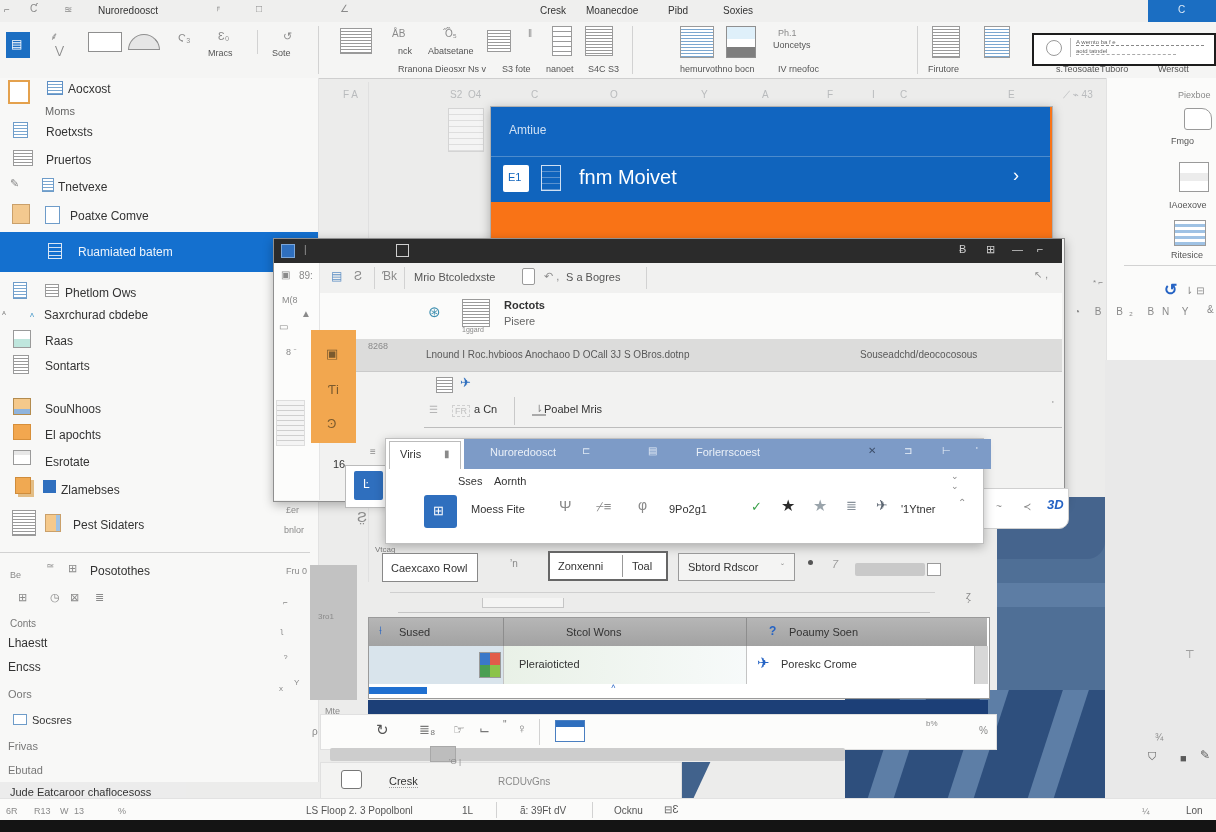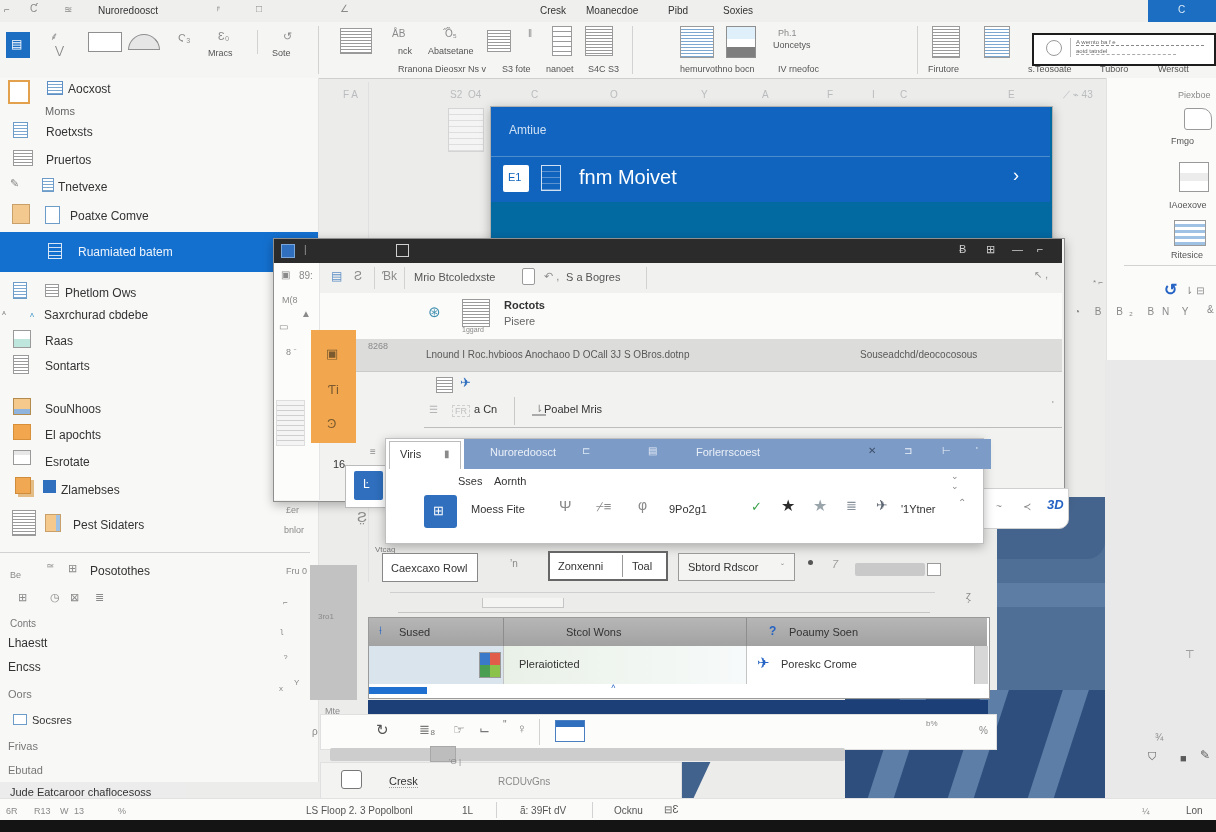--- a/index.html
+++ b/index.html
@@ -85,21 +85,21 @@
     </div>
 
     <span class="abs t9 t" style="left:398px;top:42px;">Rranona Dieosxr Ns v</span>
     <span class="abs t9 t" style="left:502px;top:42px;">S3 fote</span>
     <span class="abs t9 t" style="left:546px;top:42px;">nanoet</span>
     <span class="abs t9 t" style="left:588px;top:42px;">S4C S3</span>
     <span class="abs t9 t" style="left:680px;top:42px;">hemurvothno bocn</span>
     <span class="abs t9 t" style="left:778px;top:42px;">IV rneofoc</span>
     <span class="abs t9 t" style="left:928px;top:42px;text-align:right;">Firutore</span>
     <span class="abs t9 t" style="left:980px;top:42px;margin-top:43px;">PC Dlal</span>
-    <span class="abs t9 t" style="left:1028px;top:42px;">s.Teosoate</span>
+    <span class="abs t9 t" style="left:1056px;top:42px;">s.Teosoate</span>
     <span class="abs t9 t" style="left:1100px;top:42px;">Tuboro</span>
     <span class="abs t9 t" style="left:1158px;top:42px;">Wersott</span>
   </div>
 
   <span class="abs t10 faint" style="left:343px;top:89px;">F A</span>
   <span class="abs t10 faint" style="left:450px;top:89px;">S2</span>
   <span class="abs t10 faint" style="left:468px;top:89px;">O4</span>
   <span class="abs t10 faint" style="left:531px;top:89px;">C</span>
   <span class="abs t10 faint" style="left:610px;top:89px;">O</span>
   <span class="abs t10 faint" style="left:701px;top:89px;">Y</span>
@@ -191,21 +191,21 @@
     <span class="abs t11" style="left:8px;top:662px;color:#777;">Frivas</span>
     <span class="abs t11" style="left:8px;top:686px;color:#777;">Ebutad</span>
   </div>
 
   <span class="abs t8 gray" style="left:283px;top:598px;">⌐</span>
   <span class="abs t8 gray" style="left:281px;top:626px;">ʅ</span>
   <span class="abs t8 gray" style="left:284px;top:652px;">ɂ</span>
   <span class="abs t8 gray" style="left:279px;top:684px;">x</span>
   <span class="abs t8 gray" style="left:294px;top:678px;">Y</span>
 
-  <div class="abs shadow" style="left:490px;top:106px;width:561px;height:134px;border:1px solid #b0b0b0;background:#0369a1;">
+  <div class="abs shadow" style="left:490px;top:106px;width:561px;height:134px;border:1px solid #b0b0b0;background:#f97316;">
     <div class="abs" style="left:0;top:0;width:559px;height:49px;background:#1165c0;">
       <span class="abs t12" style="left:18px;top:16px;color:#cfe0f3;">Amtiue</span>
     </div>
     <div class="abs" style="left:0;top:49px;width:559px;height:45px;background:#1064bd;border-top:1px solid rgba(255,255,255,.25);">
       <span class="abs" style="left:12px;top:8px;width:26px;height:27px;background:#fff;border-radius:2px;">
         <span class="abs" style="left:5px;top:6px;font-size:11px;color:#1064bd;">E1</span>
       </span>
       <span class="ic abs" style="left:50px;top:8px;width:20px;height:26px;border:1px solid #cfe0f3;background:repeating-linear-gradient(#1064bd 0 5px,#5b92cf 5px 6px);"></span>
       <span class="abs" style="left:88px;top:9px;font-size:20px;color:#fff;">fnm Moivet</span>
       <span class="abs" style="left:522px;top:8px;font-size:18px;color:#fff;">›</span>

